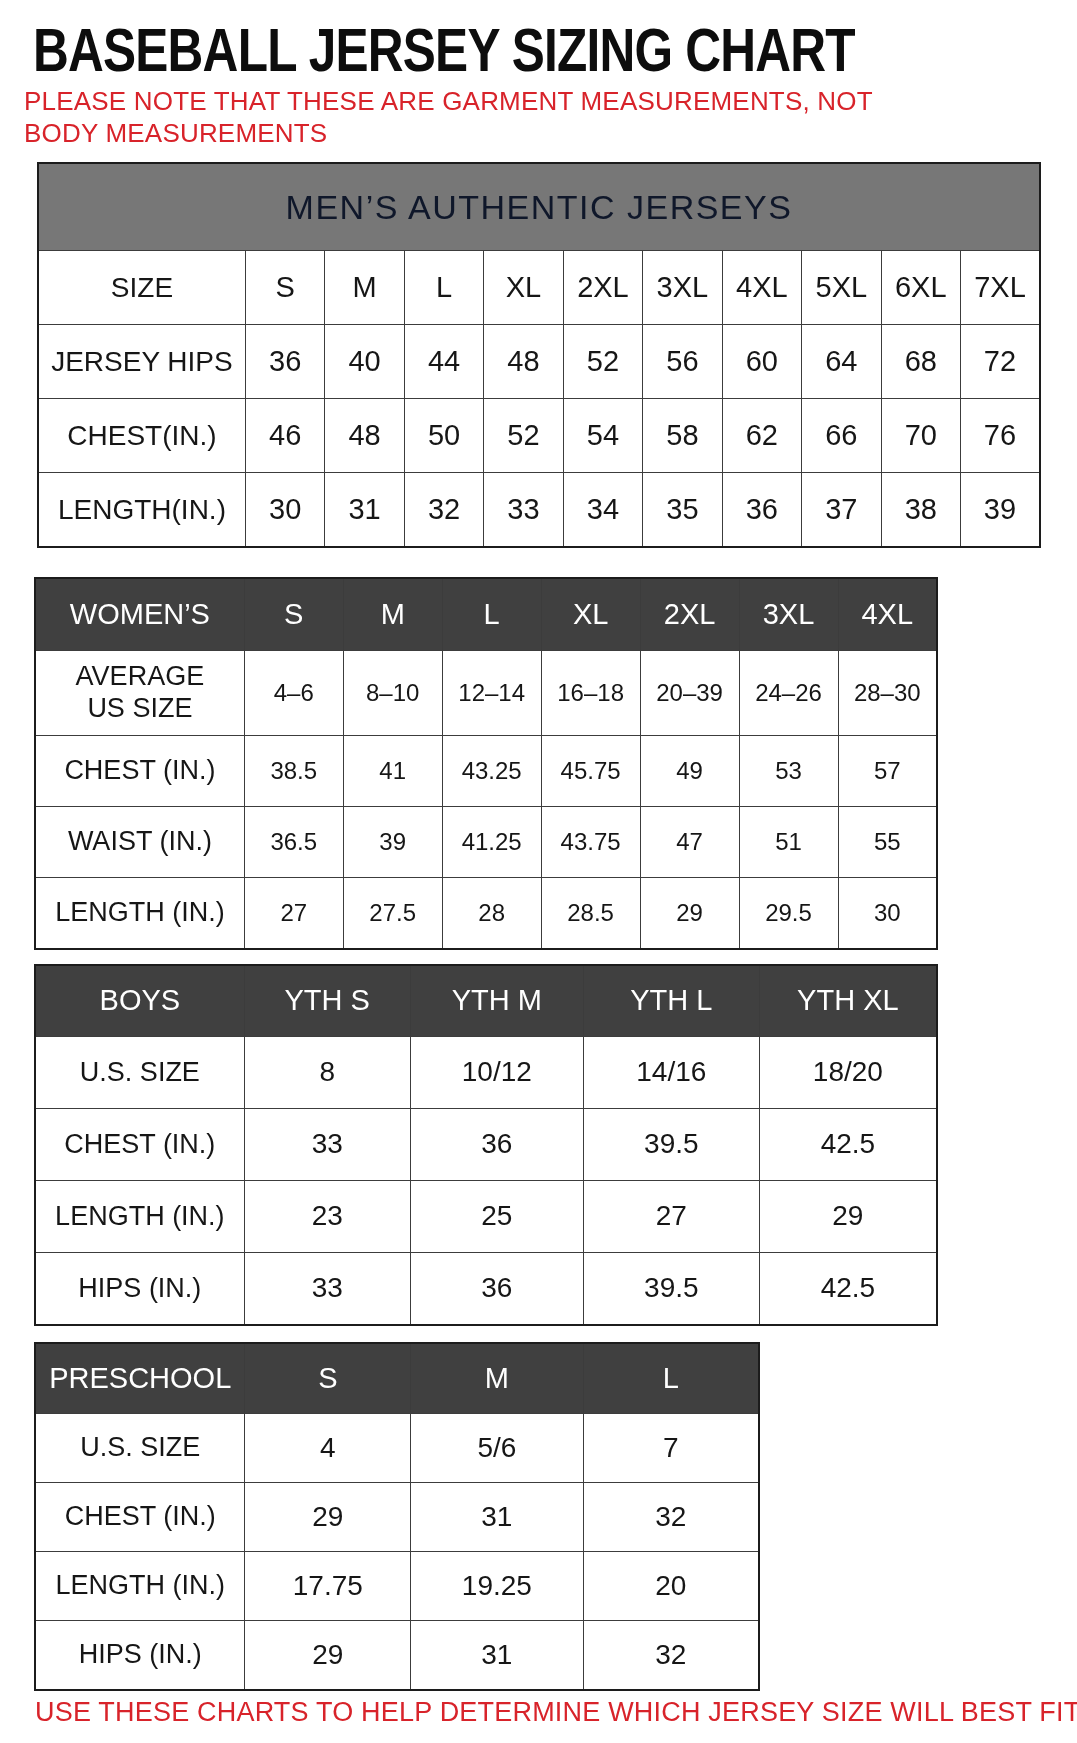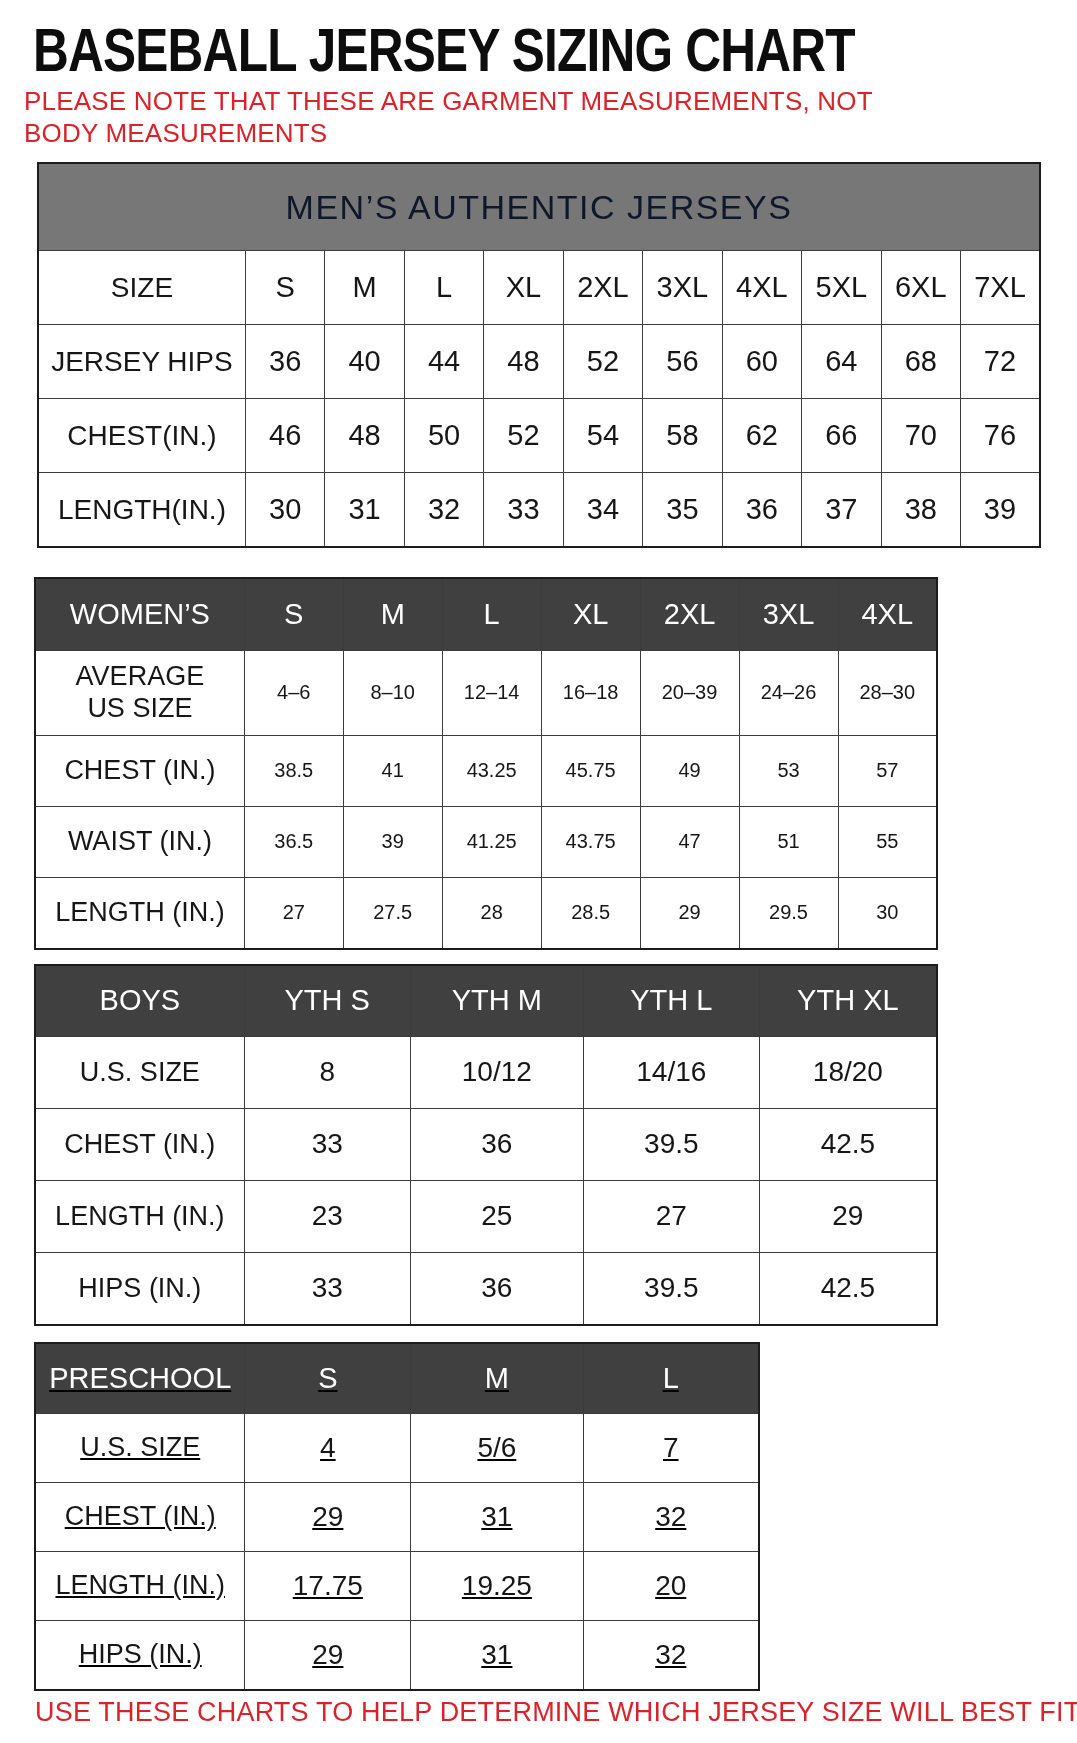--- a/index.html
+++ b/index.html
@@ -18,38 +18,38 @@
     font-size:26px; line-height:1.22; color:#d8232a; letter-spacing:0.2px;
   }
   .footer {
     position:absolute; left:35px; top:1697px; width:1030px;
     font-size:27px; color:#d8232a; white-space:nowrap; letter-spacing:0.2px;
   }
   .tbl-wrap { position:absolute; }
   .tbl-wrap.mens      { left:37px; top:162px;  width:1004px; }
   .tbl-wrap.womens    { left:34px; top:577px;  width:904px; }
   .tbl-wrap.boys      { left:34px; top:964px;  width:904px; }
-  .tbl-wrap.preschool { left:34px; top:1342px; width:726px;text-decoration:underline; }
+  .tbl-wrap.preschool { left:34px; top:1342px; width:726px; }
 
   table { border-collapse:collapse; table-layout:fixed; width:100%; border:2px solid #1c1c1c; }
   th, td {
     border:1px solid #3c3c3c; text-align:center; vertical-align:middle;
     color:#161616; padding:0; font-weight:400; overflow:hidden;
   }
   .banner-row th {
     background:#777777; color:#0f172a; height:86px;
     font-size:34px; letter-spacing:1.5px;
   }
   tr.gray th { background:#404040; color:#ffffff; font-size:29px; }
 
   .mens tr.hdr  { height:73px; }  .mens td  { font-size:29px; height:73px; }
   .mens td.label { font-size:28px; }
 
   .womens tr.gray { height:72px; }
-  .womens td { font-size:20px; height:70px; }
+  .womens td { font-size:24px; height:70px; }
   .womens tr.tall td { height:76px; }
   .womens td.label { font-size:27px; }
 
   .boys tr.gray { height:71px; }
   .boys td { font-size:28px; height:71px; }
   .boys td.label { font-size:27px; }
 
   .preschool tr.gray { height:70px; }
   .preschool td { font-size:28px; height:68px; }
   .preschool td.label { font-size:27px; }

